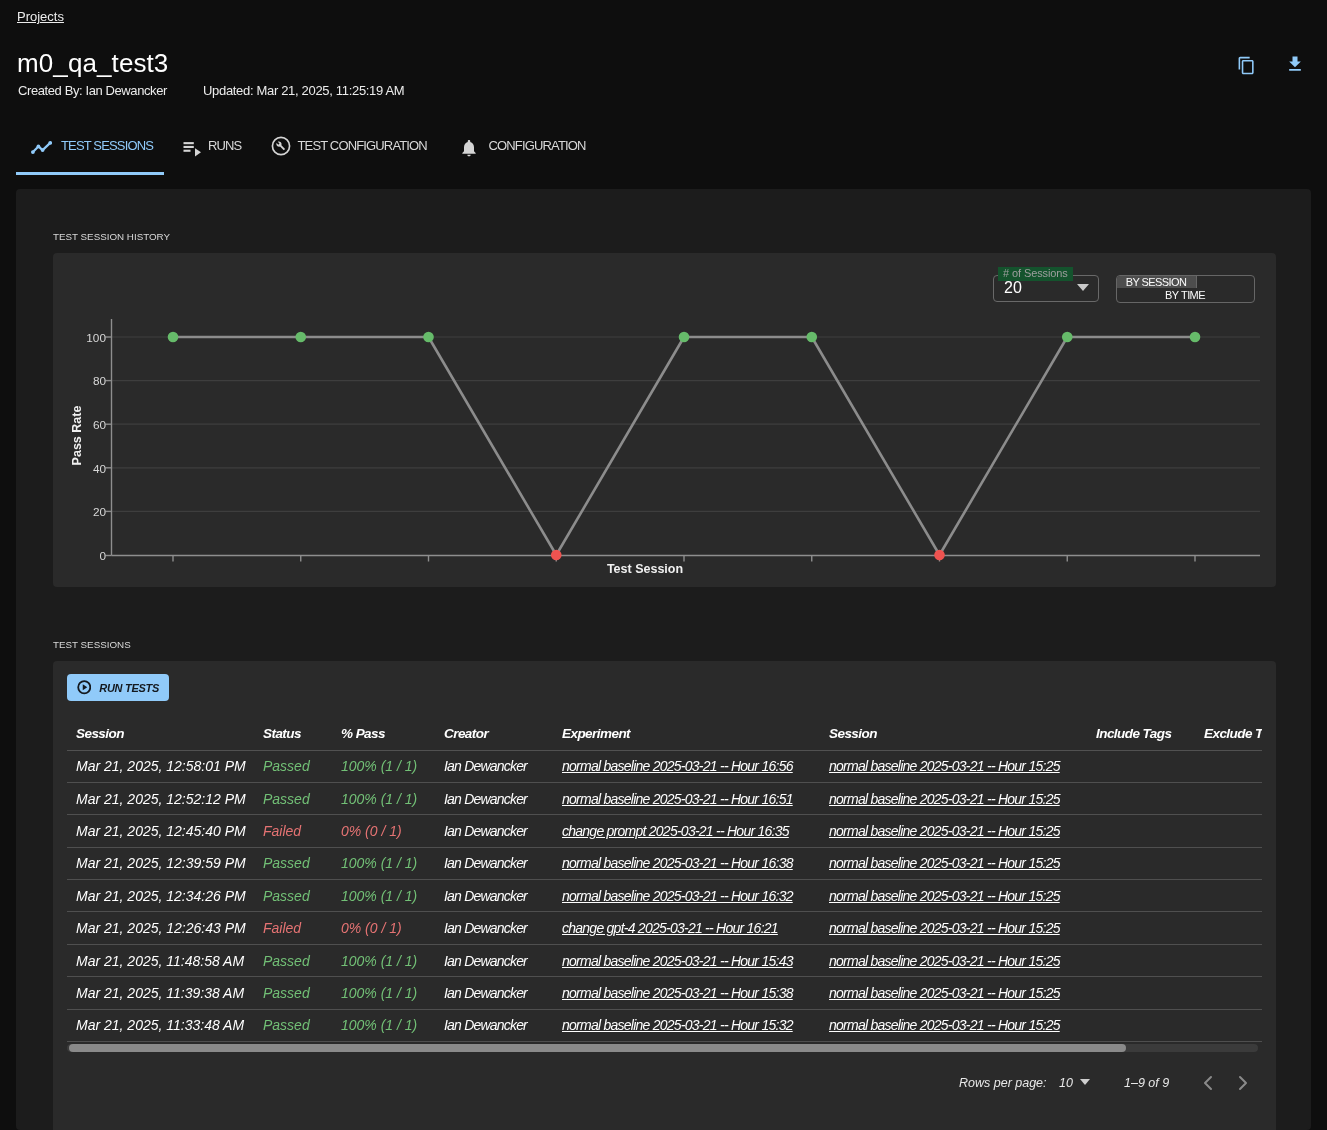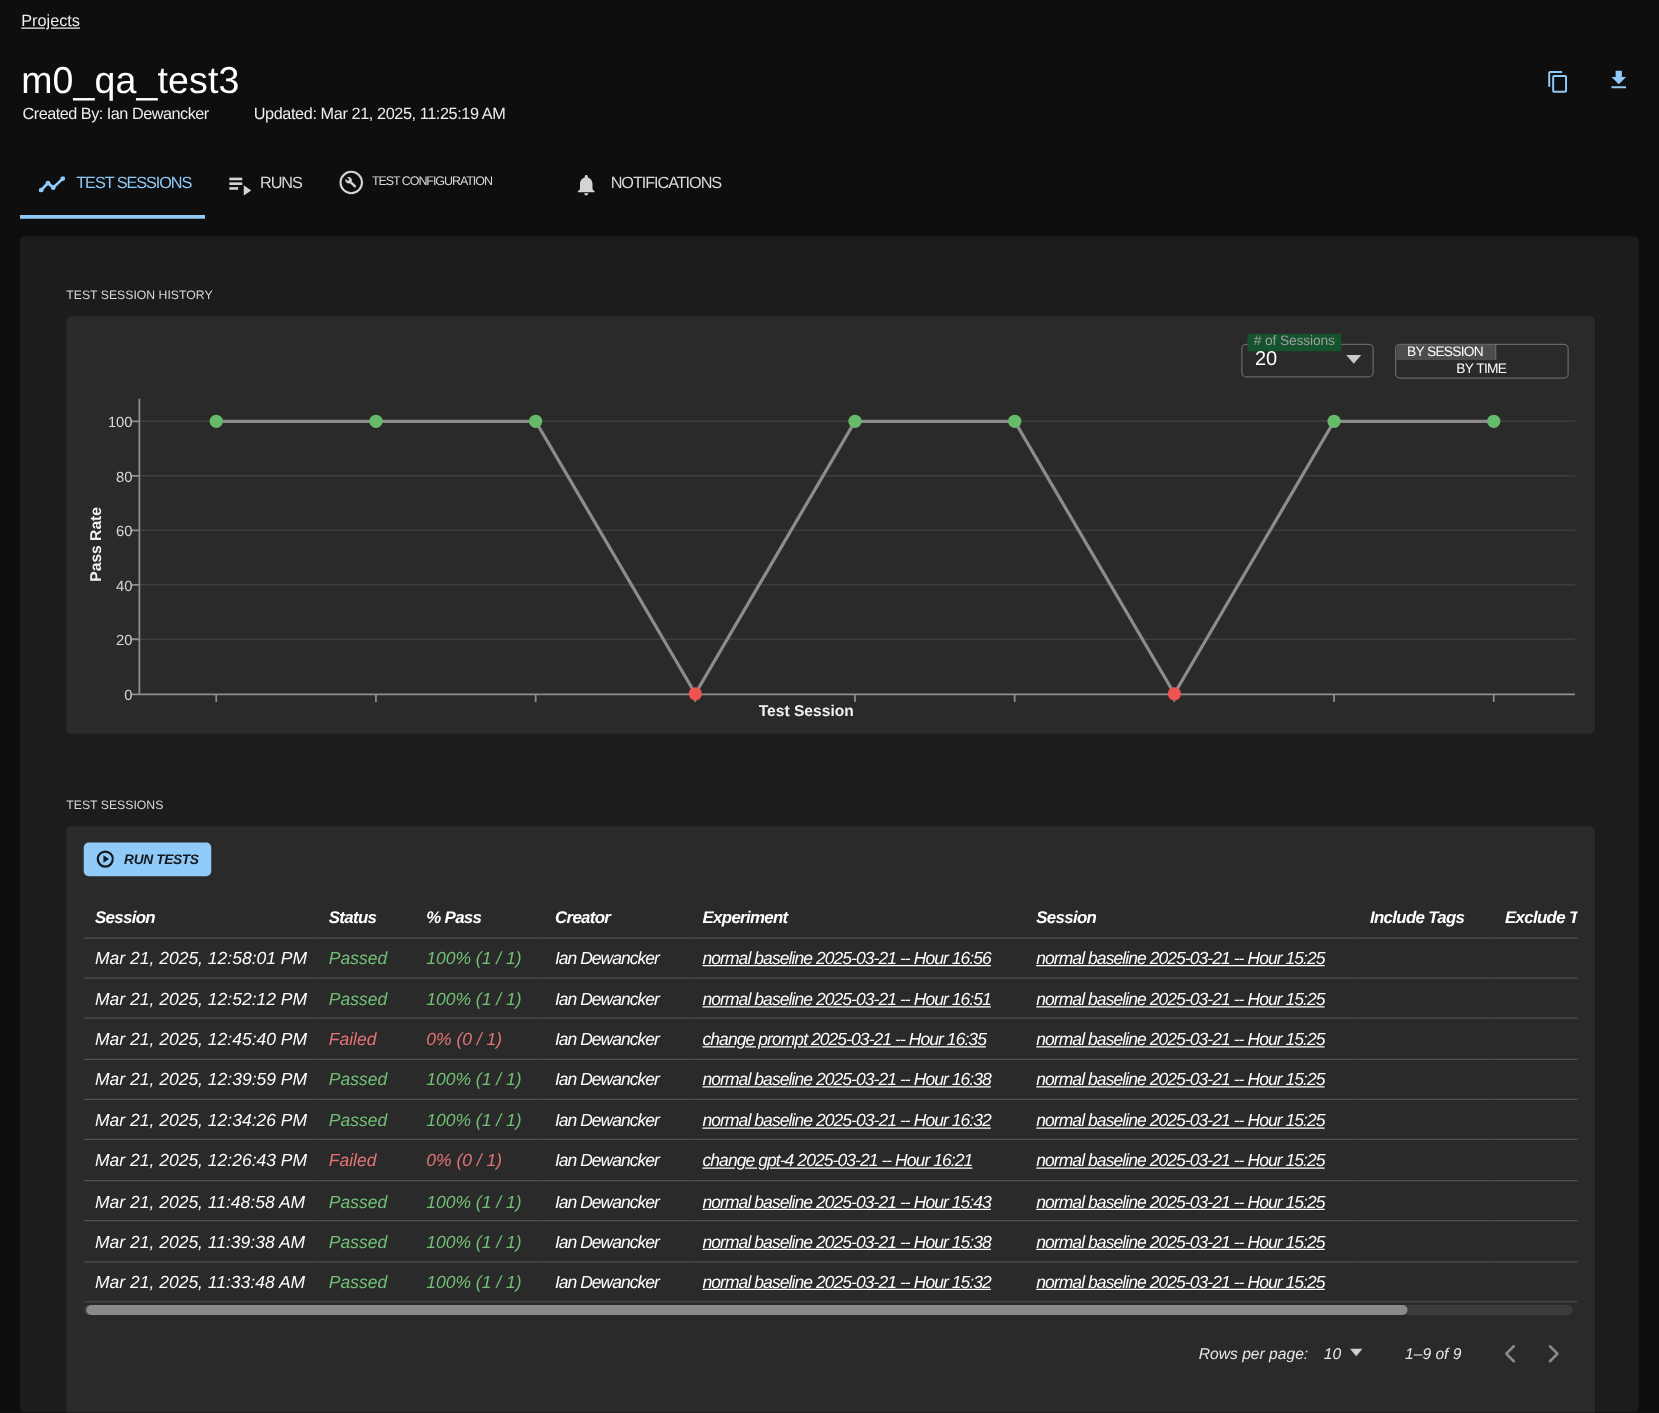--- a/index.html
+++ b/index.html
@@ -17,21 +17,21 @@
   tr.r { height:32.4px; }
   .ok { color:#72c076; }
   .bad { color:#e57373; }
   td a { text-decoration:underline; }
 </style>
 </head>
 <body>
 <div id="root">
 
   <a class="abs" href="#" style="left:17px; top:9px; font-size:13px; color:#ececec; text-decoration:underline;">Projects</a>
-  <div class="abs" style="left:17px; top:48px; font-size:30px; color:#fff; letter-spacing:0.1px;">m0_qa_test3</div>
+  <div class="abs" style="left:17px; top:48px; font-size:26px; color:#fff; letter-spacing:0.1px;">m0_qa_test3</div>
   <div class="abs" style="left:18px; top:82.6px; font-size:13px; letter-spacing:-0.4px; color:#ececec;">Created By: Ian Dewancker</div>
   <div class="abs" style="left:203px; top:82.6px; font-size:13px; letter-spacing:-0.32px; color:#ececec;">Updated: Mar 21, 2025, 11:25:19 AM</div>
 
   <svg class="abs" style="left:1237px; top:55.5px;" width="19" height="19" viewBox="0 0 24 24" fill="#90caf9">
     <path d="M16 1H4c-1.1 0-2 .9-2 2v14h2V3h12V1zm3 4H8c-1.1 0-2 .9-2 2v14c0 1.1.9 2 2 2h11c1.1 0 2-.9 2-2V7c0-1.1-.9-2-2-2zm0 16H8V7h11v14z"></path>
   </svg>
   <svg class="abs" style="left:1284.5px; top:54px;" width="20" height="20" viewBox="0 0 24 24" fill="#90caf9">
     <path d="M5 20h14v-2H5v2zM19 9h-4V3H9v6H5l7 7 7-7z"></path>
   </svg>
 
@@ -57,26 +57,26 @@
       <rect x="0.5" y="9.7" width="7" height="2.1"></rect>
       <polygon points="12,8.2 18,12.3 12,16.4"></polygon>
     </g>
   </svg>
   <div class="abs" style="left:208px; top:139.4px; font-size:13px; line-height:14px; letter-spacing:-0.85px; color:#d9d9d9;">RUNS</div>
 
   <svg class="abs" style="left:271px; top:136px;" width="20" height="20" viewBox="0 0 24 24">
     <circle cx="12" cy="12" r="10.3" fill="none" stroke="#d4d4d4" stroke-width="2"></circle>
     <path fill="#d4d4d4" d="M16.64 15.23l-4.17-4.17c.44-1.15.2-2.5-.73-3.43-.97-.98-2.42-1.2-3.6-.67l2.09 2.09-1.41 1.41-2.1-2.1c-.53 1.19-.31 2.64.66 3.61.93.93 2.28 1.17 3.43.73l4.17 4.17c.2.2.51.2.71 0l.95-.95c.19-.19.19-.51 0-.69z"></path>
   </svg>
-  <div class="abs" style="left:297.5px; top:139.4px; font-size:10px; line-height:14px; letter-spacing:-0.85px; color:#d9d9d9;">TEST CONFIGURATION</div>
+  <div class="abs" style="left:297.5px; top:139.4px; font-size:13px; line-height:14px; letter-spacing:-0.85px; color:#d9d9d9;">TEST CONFIGURATION</div>
 
   <svg class="abs" style="left:459px; top:137.5px;" width="20" height="20" viewBox="0 0 24 24" fill="#d4d4d4">
     <path d="M12 22c1.1 0 2-.9 2-2h-4c0 1.1.9 2 2 2zm6-6v-5c0-3.07-1.63-5.64-4.5-6.32V4c0-.83-.67-1.5-1.5-1.5s-1.5.67-1.5 1.5v.68C7.64 5.36 6 7.92 6 11v5l-2 2v1h16v-1l-2-2z"></path>
   </svg>
-  <div class="abs" style="left:488.5px; top:139.4px; font-size:13px; line-height:14px; letter-spacing:-0.85px; color:#d9d9d9;">NOTIFICATIONS</div>
+  <div class="abs" style="left:488.5px; top:139.4px; font-size:13px; line-height:14px; letter-spacing:-0.85px; color:#d9d9d9;">CONFIGURATION</div>
 
   <div class="abs" style="left:16px; top:189px; width:1295px; height:941px; background:#1c1c1c; border-radius:4px;">
 
     <div class="abs" style="left:37px; top:43px; font-size:9.8px; line-height:10px; letter-spacing:0px; color:#d8d8d8;">TEST SESSION HISTORY</div>
 
     <div class="abs" style="left:37px; top:64px; width:1223px; height:334px; background:#2a2a2a; border-radius:4px;">
       <svg class="abs" style="left:0; top:0;" width="1223" height="334">
 
         <g stroke="#3e3e3e" stroke-width="1.2">
           <line x1="58.5" y1="84" x2="1207" y2="84"></line>

